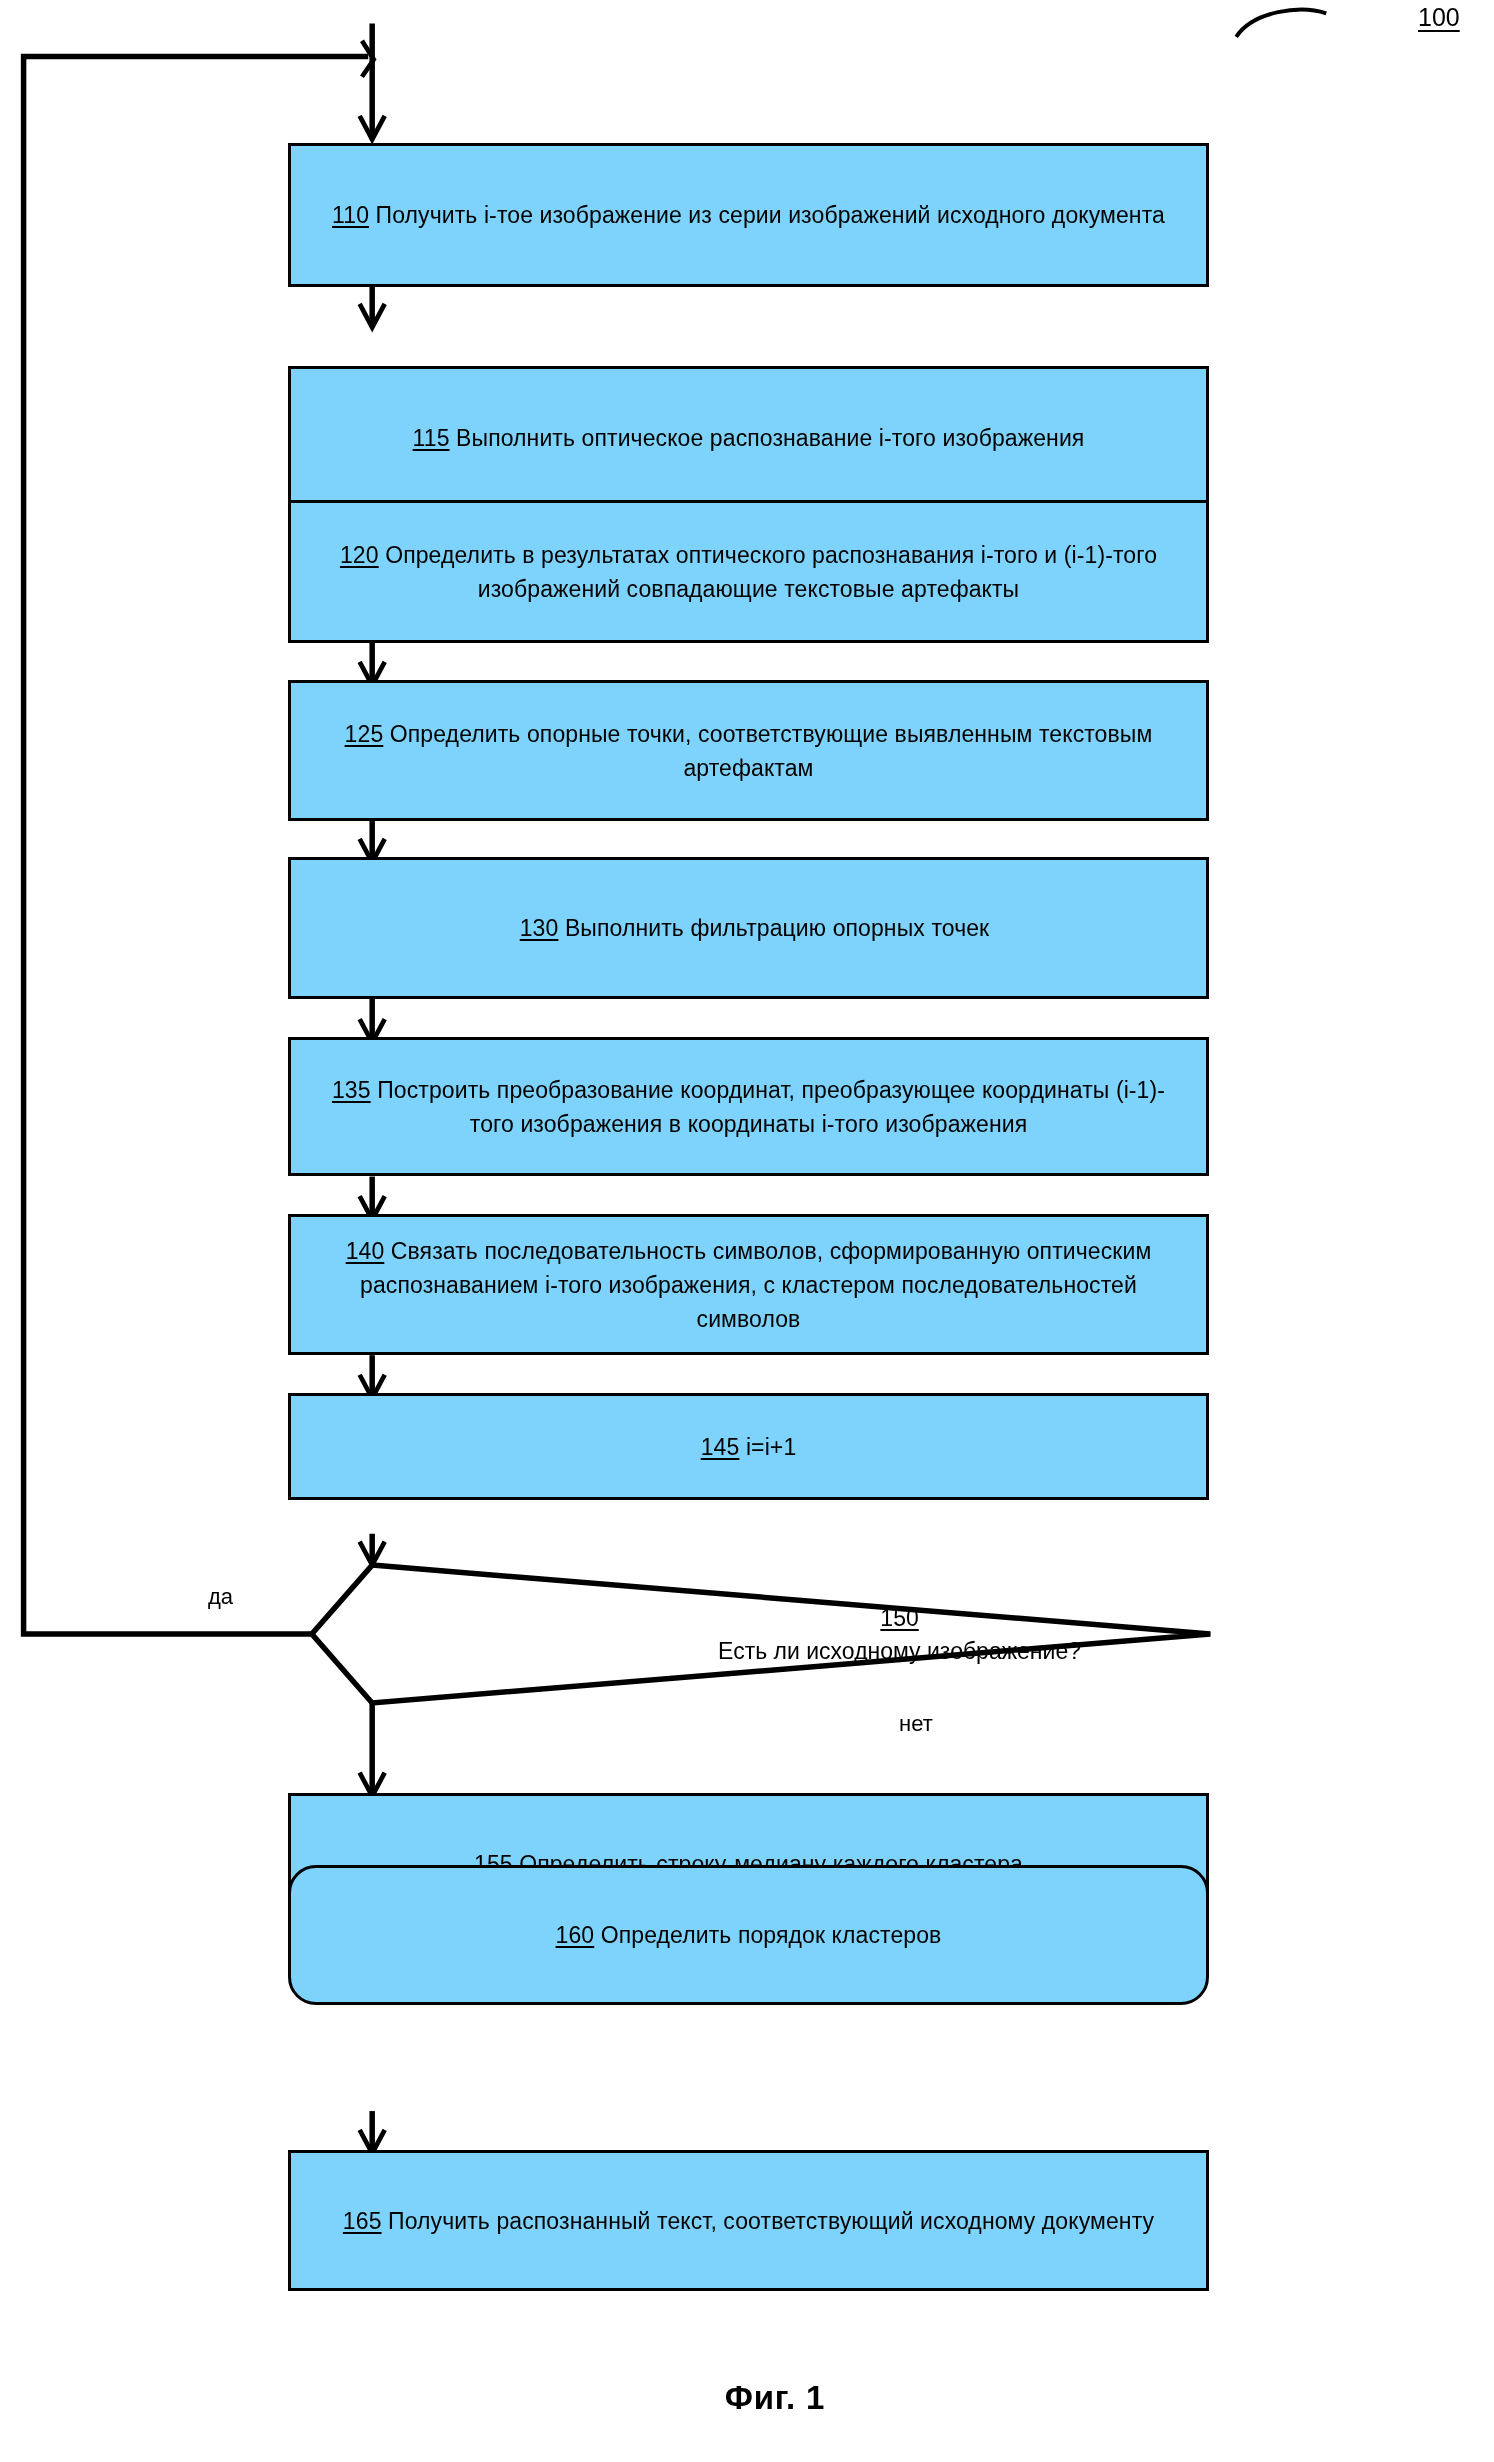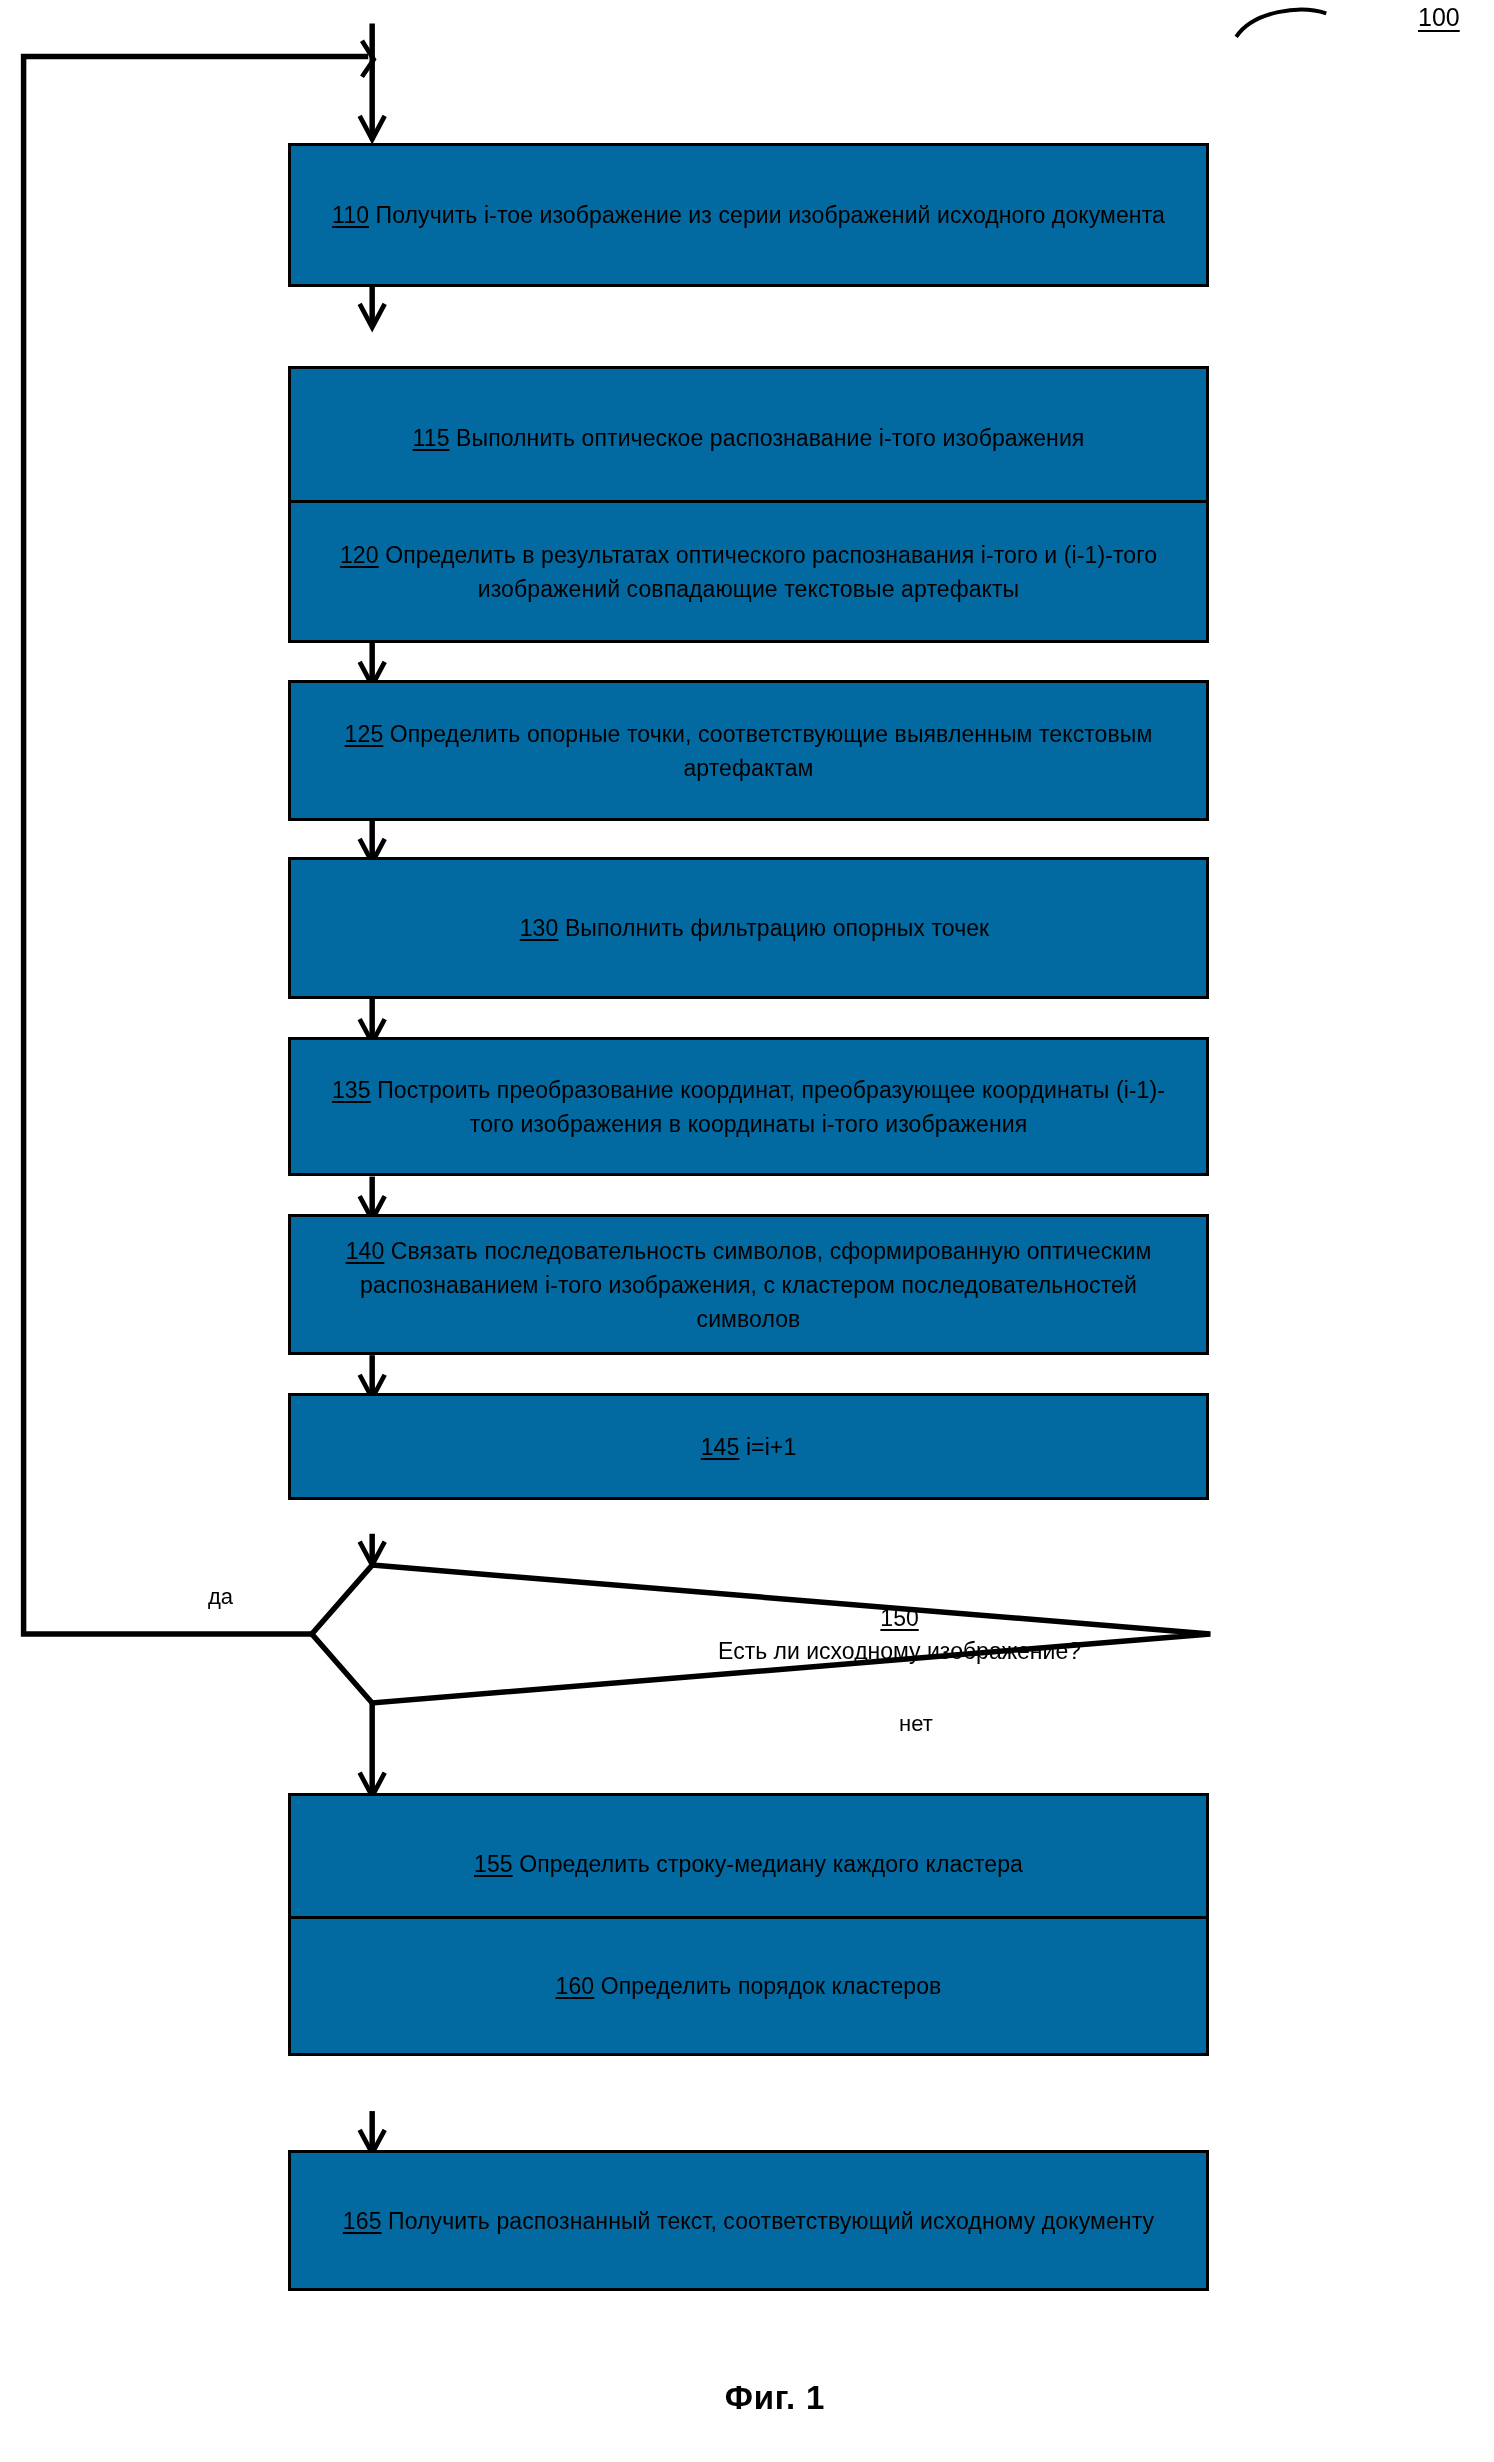--- a/index.html
+++ b/index.html
@@ -25,21 +25,21 @@
     width: 1494px;
     height: 2462px;
   }
   .node {
     position: absolute;
     box-sizing: border-box;
     display: flex;
     align-items: center;
     justify-content: center;
     text-align: center;
-    background: #0369a1;
+    background: #7dd3fc;
   }
   .proc-box {
     border: 3.9px solid #000000;
   }
   .node-text {
     font-size: 23px;
     line-height: 34px;
     letter-spacing: 0.1px;
     padding: 0 20.4px;
     font-weight: 400;
@@ -234,21 +234,21 @@
   <div class="edge-label" style="left:208px; top:1584px;">да</div>
   <div class="edge-label" style="left:899px; top:1711px;">нет</div>
 
   <div class="node proc-box" style="left:288px; top:1793px; width:921px; height:141px;">
     <div class="node-text">
       <span class="ref">155</span>
       <span>Определить строку-медиану каждого кластера</span>
     </div>
   </div>
 
-  <div class="node proc-box" style="left:288px; top:1916px; width:921px; height:140px;">
+  <div class="node proc-box" style="left:288px; top:1865px; width:921px; height:140px;border-radius:28px;">
     <div class="node-text">
       <span class="ref">160</span>
       <span>Определить порядок кластеров</span>
     </div>
   </div>
 
   <div class="node proc-box" style="left:288px; top:2150px; width:921px; height:141px;">
     <div class="node-text">
       <span class="ref">165</span>
       <span>Получить распознанный текст, соответствующий исходному документу</span>

